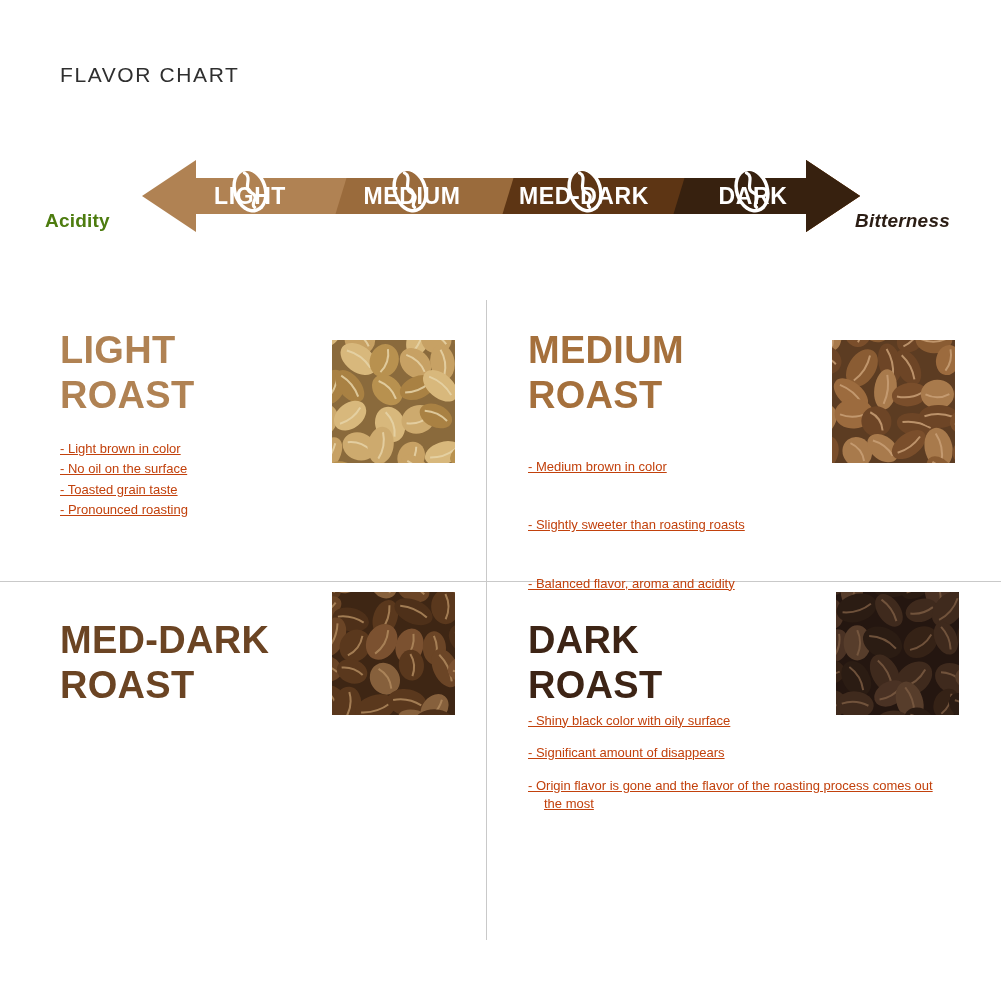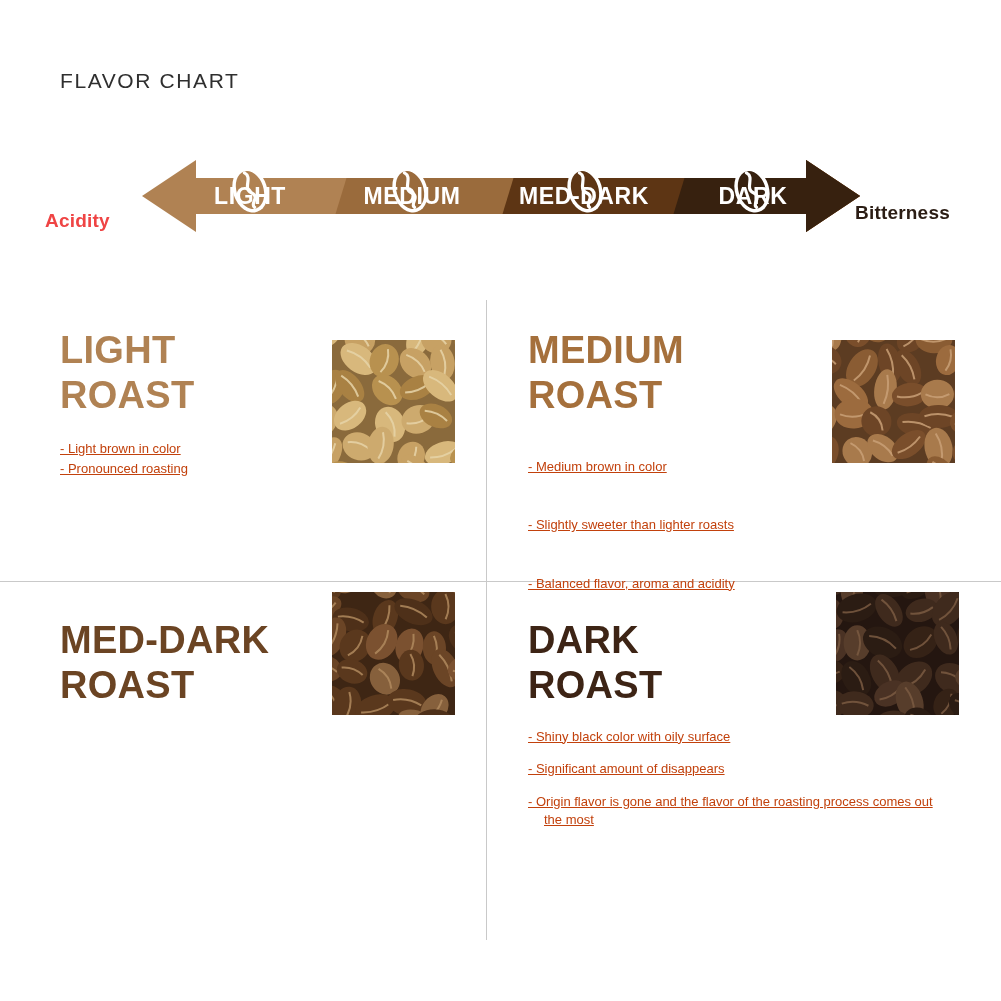--- a/index.html
+++ b/index.html
@@ -13,21 +13,21 @@
     position: relative;
     overflow: hidden;
     font-family: "Liberation Sans", sans-serif;
     -webkit-font-smoothing: antialiased;
   }
 
   
   #page-title {
     position: absolute;
     left: 60px;
-    top: 69px;
+    top: 63px;
     font-size: 21px;
     letter-spacing: 1.6px;
     color: #2f2f2f;
     font-weight: 400;
     white-space: nowrap;
   }
 
   
   #scale-band {
     position: absolute;
@@ -48,22 +48,23 @@
     white-space: nowrap;
     letter-spacing: 0.2px;
   }
   #acidity-label {
     left: 45px;
     top: 50px;
     color: #b0824f;
   }
   #bitterness-label {
     left: 855px;
-    top: 42px;
+    top: 50px;
     color: #2b1d14;
+    font-style: italic;
   }
   .segment-label {
     position: absolute;
     font-size: 23px;
     font-weight: 700;
     color: #ffffff;
     letter-spacing: 0.6px;
     transform: translate(-50%, -50%);
     white-space: nowrap;
   }
@@ -122,21 +123,21 @@
     text-indent: -16px;
     max-width: 400px;
     text-decoration: underline;
   }
   #quad-light .bullets  { margin-top: 22px; }
   #quad-light .bullets li  { margin-bottom: 2px; }
   #quad-medium .bullets { margin-top: 22px; }
   #quad-medium .bullets li { margin-bottom: 2px; margin-top: 40px; }
   #quad-meddark .bullets { margin-top: 22px; }
   #quad-meddark .bullets li { margin-bottom: 14px; }
-  #quad-dark .bullets   { margin-top: 20px; }
+  #quad-dark .bullets   { margin-top: 4px; }
   #quad-dark .bullets li   { margin-bottom: 14px; }
 
   
   .bean-photo {
     position: absolute;
     width: 123px;
     height: 123px;
     z-index: 1;
     overflow: hidden;
   }
@@ -195,51 +196,53 @@
           <path d="M 0 -18 C 7 -11, -7 -4, 0.5 3 C 8 10, -5 13, -1 18" fill="none" stroke="#ffffff" stroke-width="3.2" stroke-linecap="round" transform="rotate(-18)"></path>
         </g>
         <g transform="translate(752,30)">
           <ellipse cx="0" cy="0" rx="17" ry="23" fill="#ffffff" transform="rotate(-18)"></ellipse>
           <ellipse cx="0" cy="0" rx="13.5" ry="19.5" fill="#37210f" transform="rotate(-18)"></ellipse>
           <path d="M 0 -18 C 7 -11, -7 -4, 0.5 3 C 8 10, -5 13, -1 18" fill="none" stroke="#ffffff" stroke-width="3.2" stroke-linecap="round" transform="rotate(-18)"></path>
         </g>
       </g>
   </svg>
 
-  <div class="axis-label" id="acidity-label" style="color: #ef4444;">Acidity</div>
+  <div class="axis-label" id="acidity-label" style="color: #4d7c0f;">Acidity</div>
 
   <div class="axis-label" id="bitterness-label" style="color: rgb(43, 29, 20);">Bitterness</div>
 
   <div class="segment-label" id="seg-label-0" style="left:250px; top:36px;">LIGHT</div>
   <div class="segment-label" id="seg-label-1" style="left:412px; top:36px;">MEDIUM</div>
   <div class="segment-label" id="seg-label-2" style="left:584px; top:36px;">MED-DARK</div>
   <div class="segment-label" id="seg-label-3" style="left:753px; top:36px;">DARK</div>
 </div>
 
 <div id="quadrants">
 
   <div class="divider-v" style="top:0px;   height:281px;"></div>
   <div class="divider-v" style="top:282px; height:358px;"></div>
   <div class="divider-h" style="left:0px;  width:1001px;"></div>
 
   <div class="quadrant" id="quad-light">
     <h2 class="roast-heading" id="heading-light" style="color: rgb(176, 130, 83);">LIGHT
 ROAST</h2>
     <ul class="bullets" id="bullets-light">
         <li>- Light brown in color</li>
+        <li>- No oil on the surface</li>
+        <li>- Toasted grain taste</li>
         <li>- Pronounced roasting</li>
       </ul>
   </div>
 
   <div class="quadrant" id="quad-medium">
     <h2 class="roast-heading" id="heading-medium" style="color: rgb(165, 112, 60);">MEDIUM
 ROAST</h2>
     <ul class="bullets" id="bullets-medium">
         <li>- Medium brown in color</li>
-        <li>- Slightly sweeter than lighter roasts</li>
+        <li>- Slightly sweeter than roasting roasts</li>
         <li>- Balanced flavor, aroma and acidity</li>
       </ul>
   </div>
 
   <div class="quadrant" id="quad-meddark">
     <h2 class="roast-heading" id="heading-meddark" style="color: rgb(107, 68, 35);">MED-DARK
 ROAST</h2>
   </div>
 
   <div class="quadrant" id="quad-dark">

